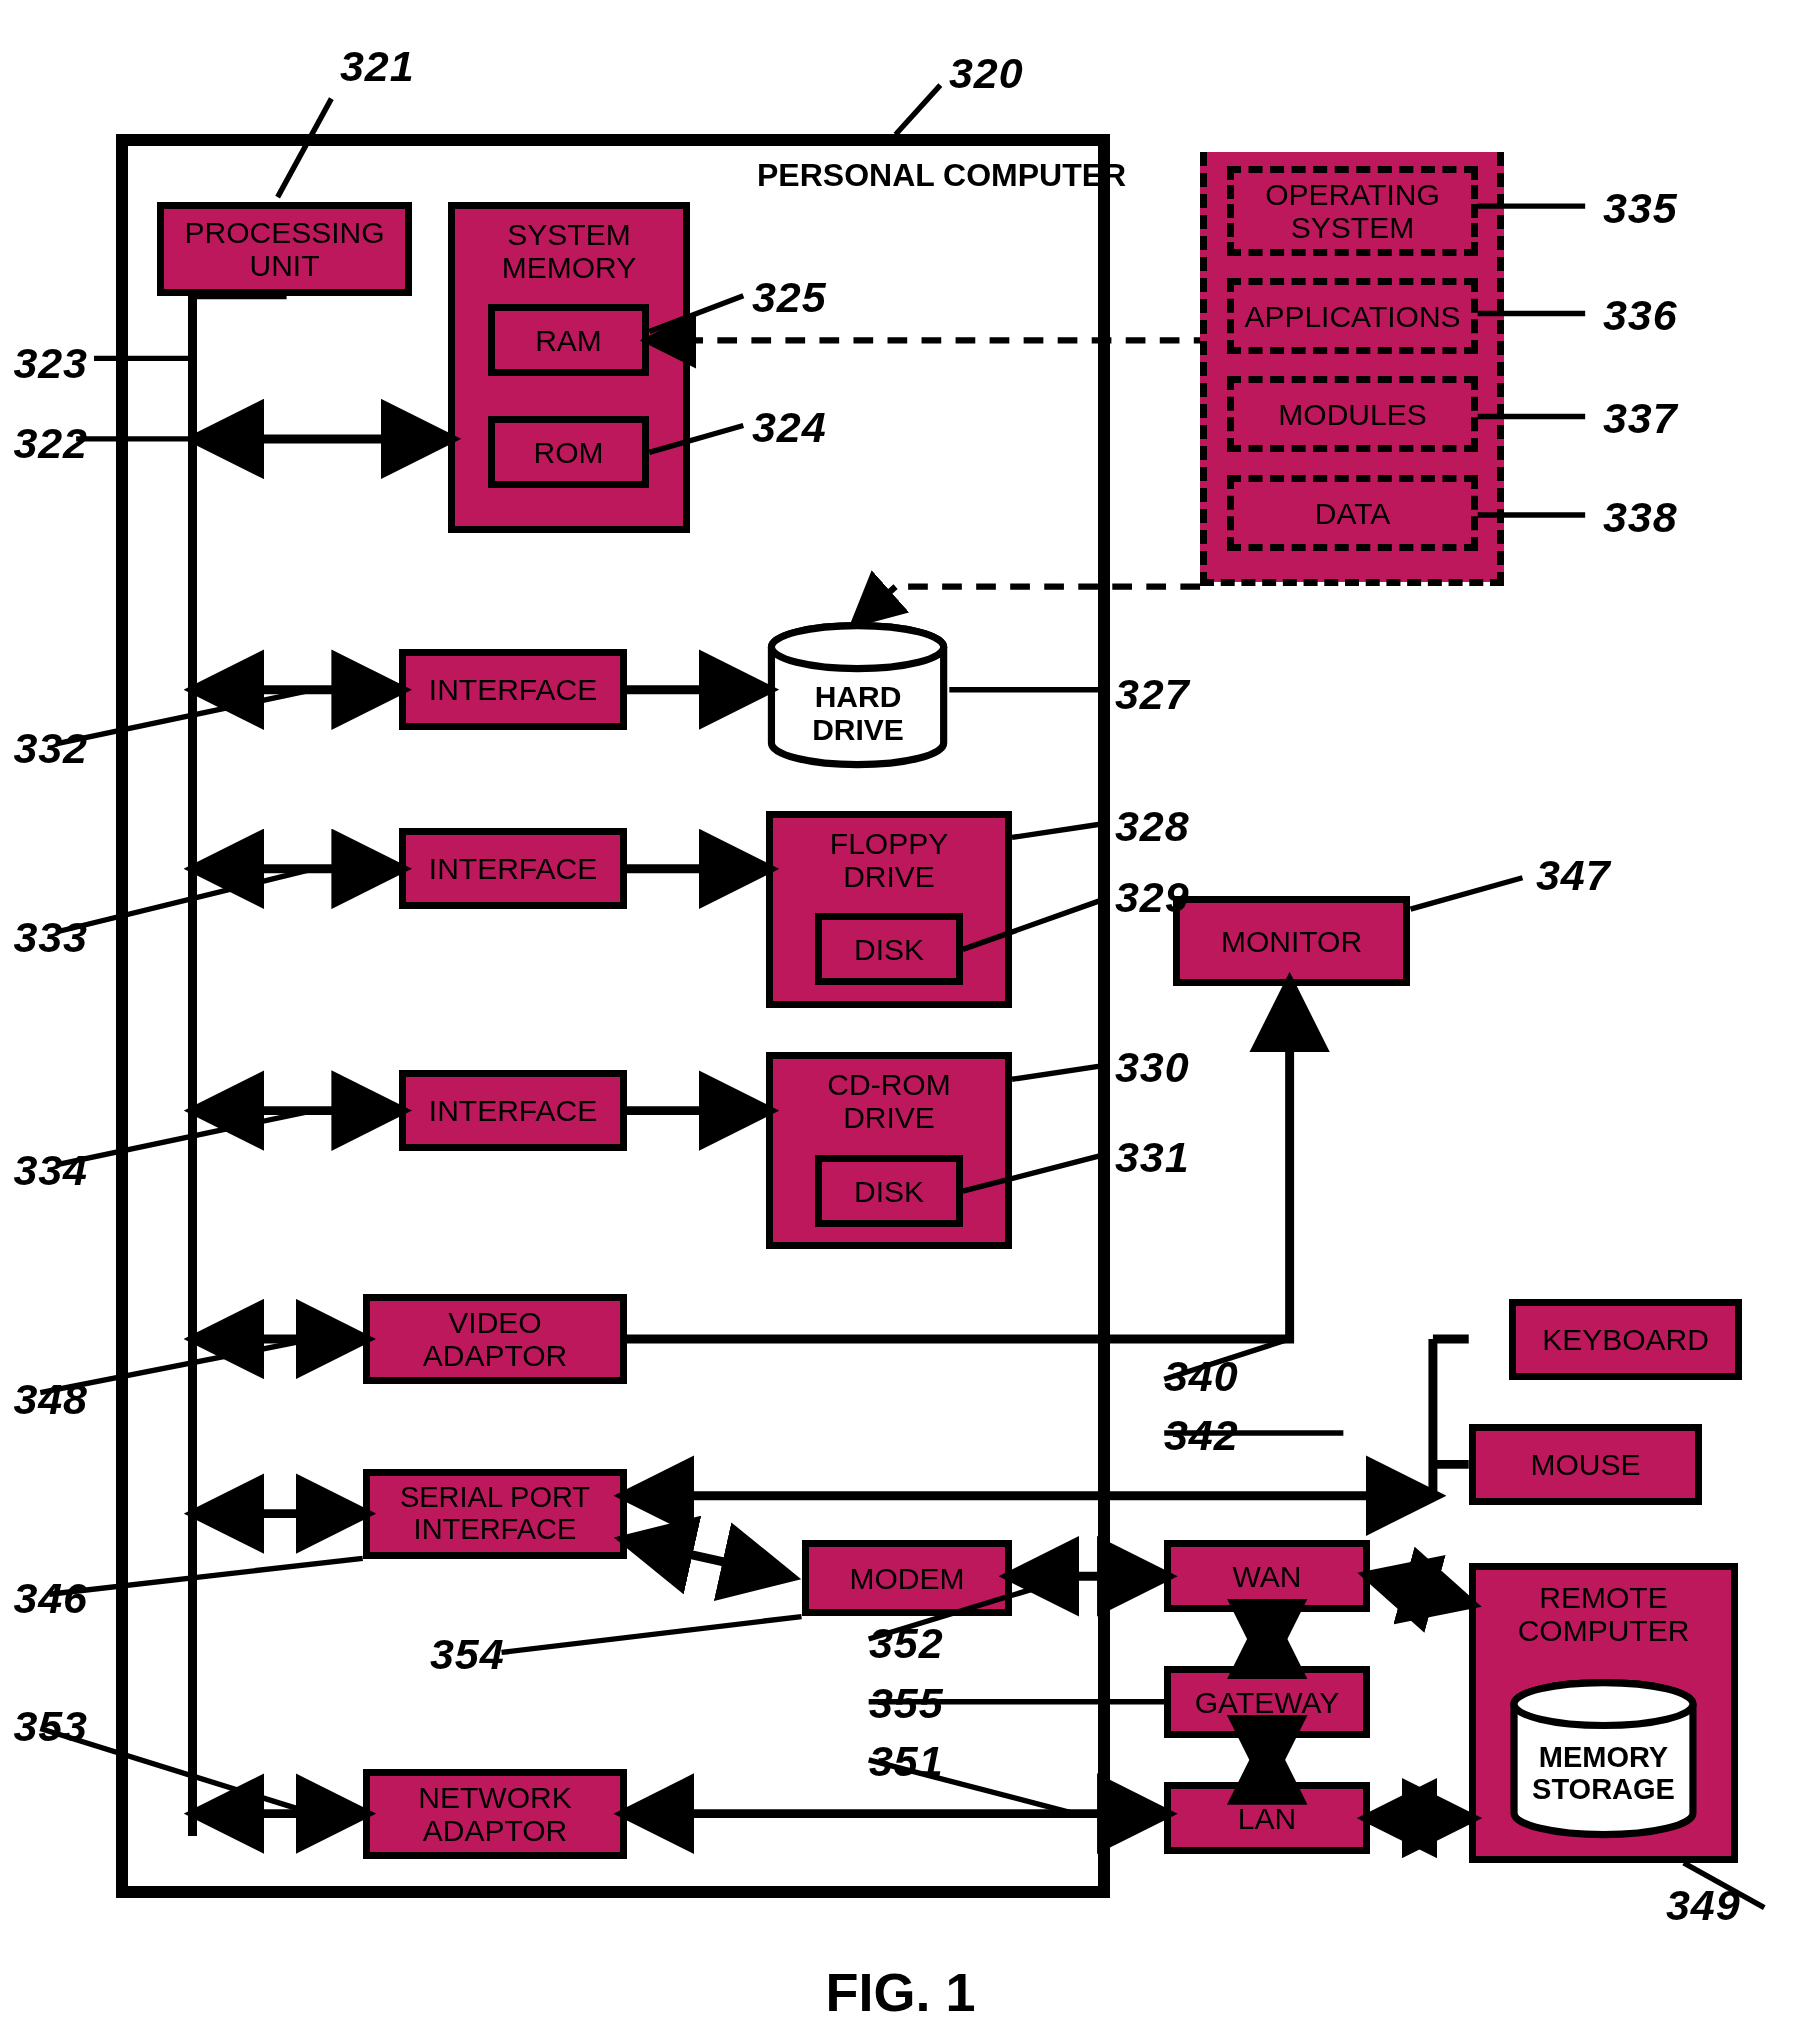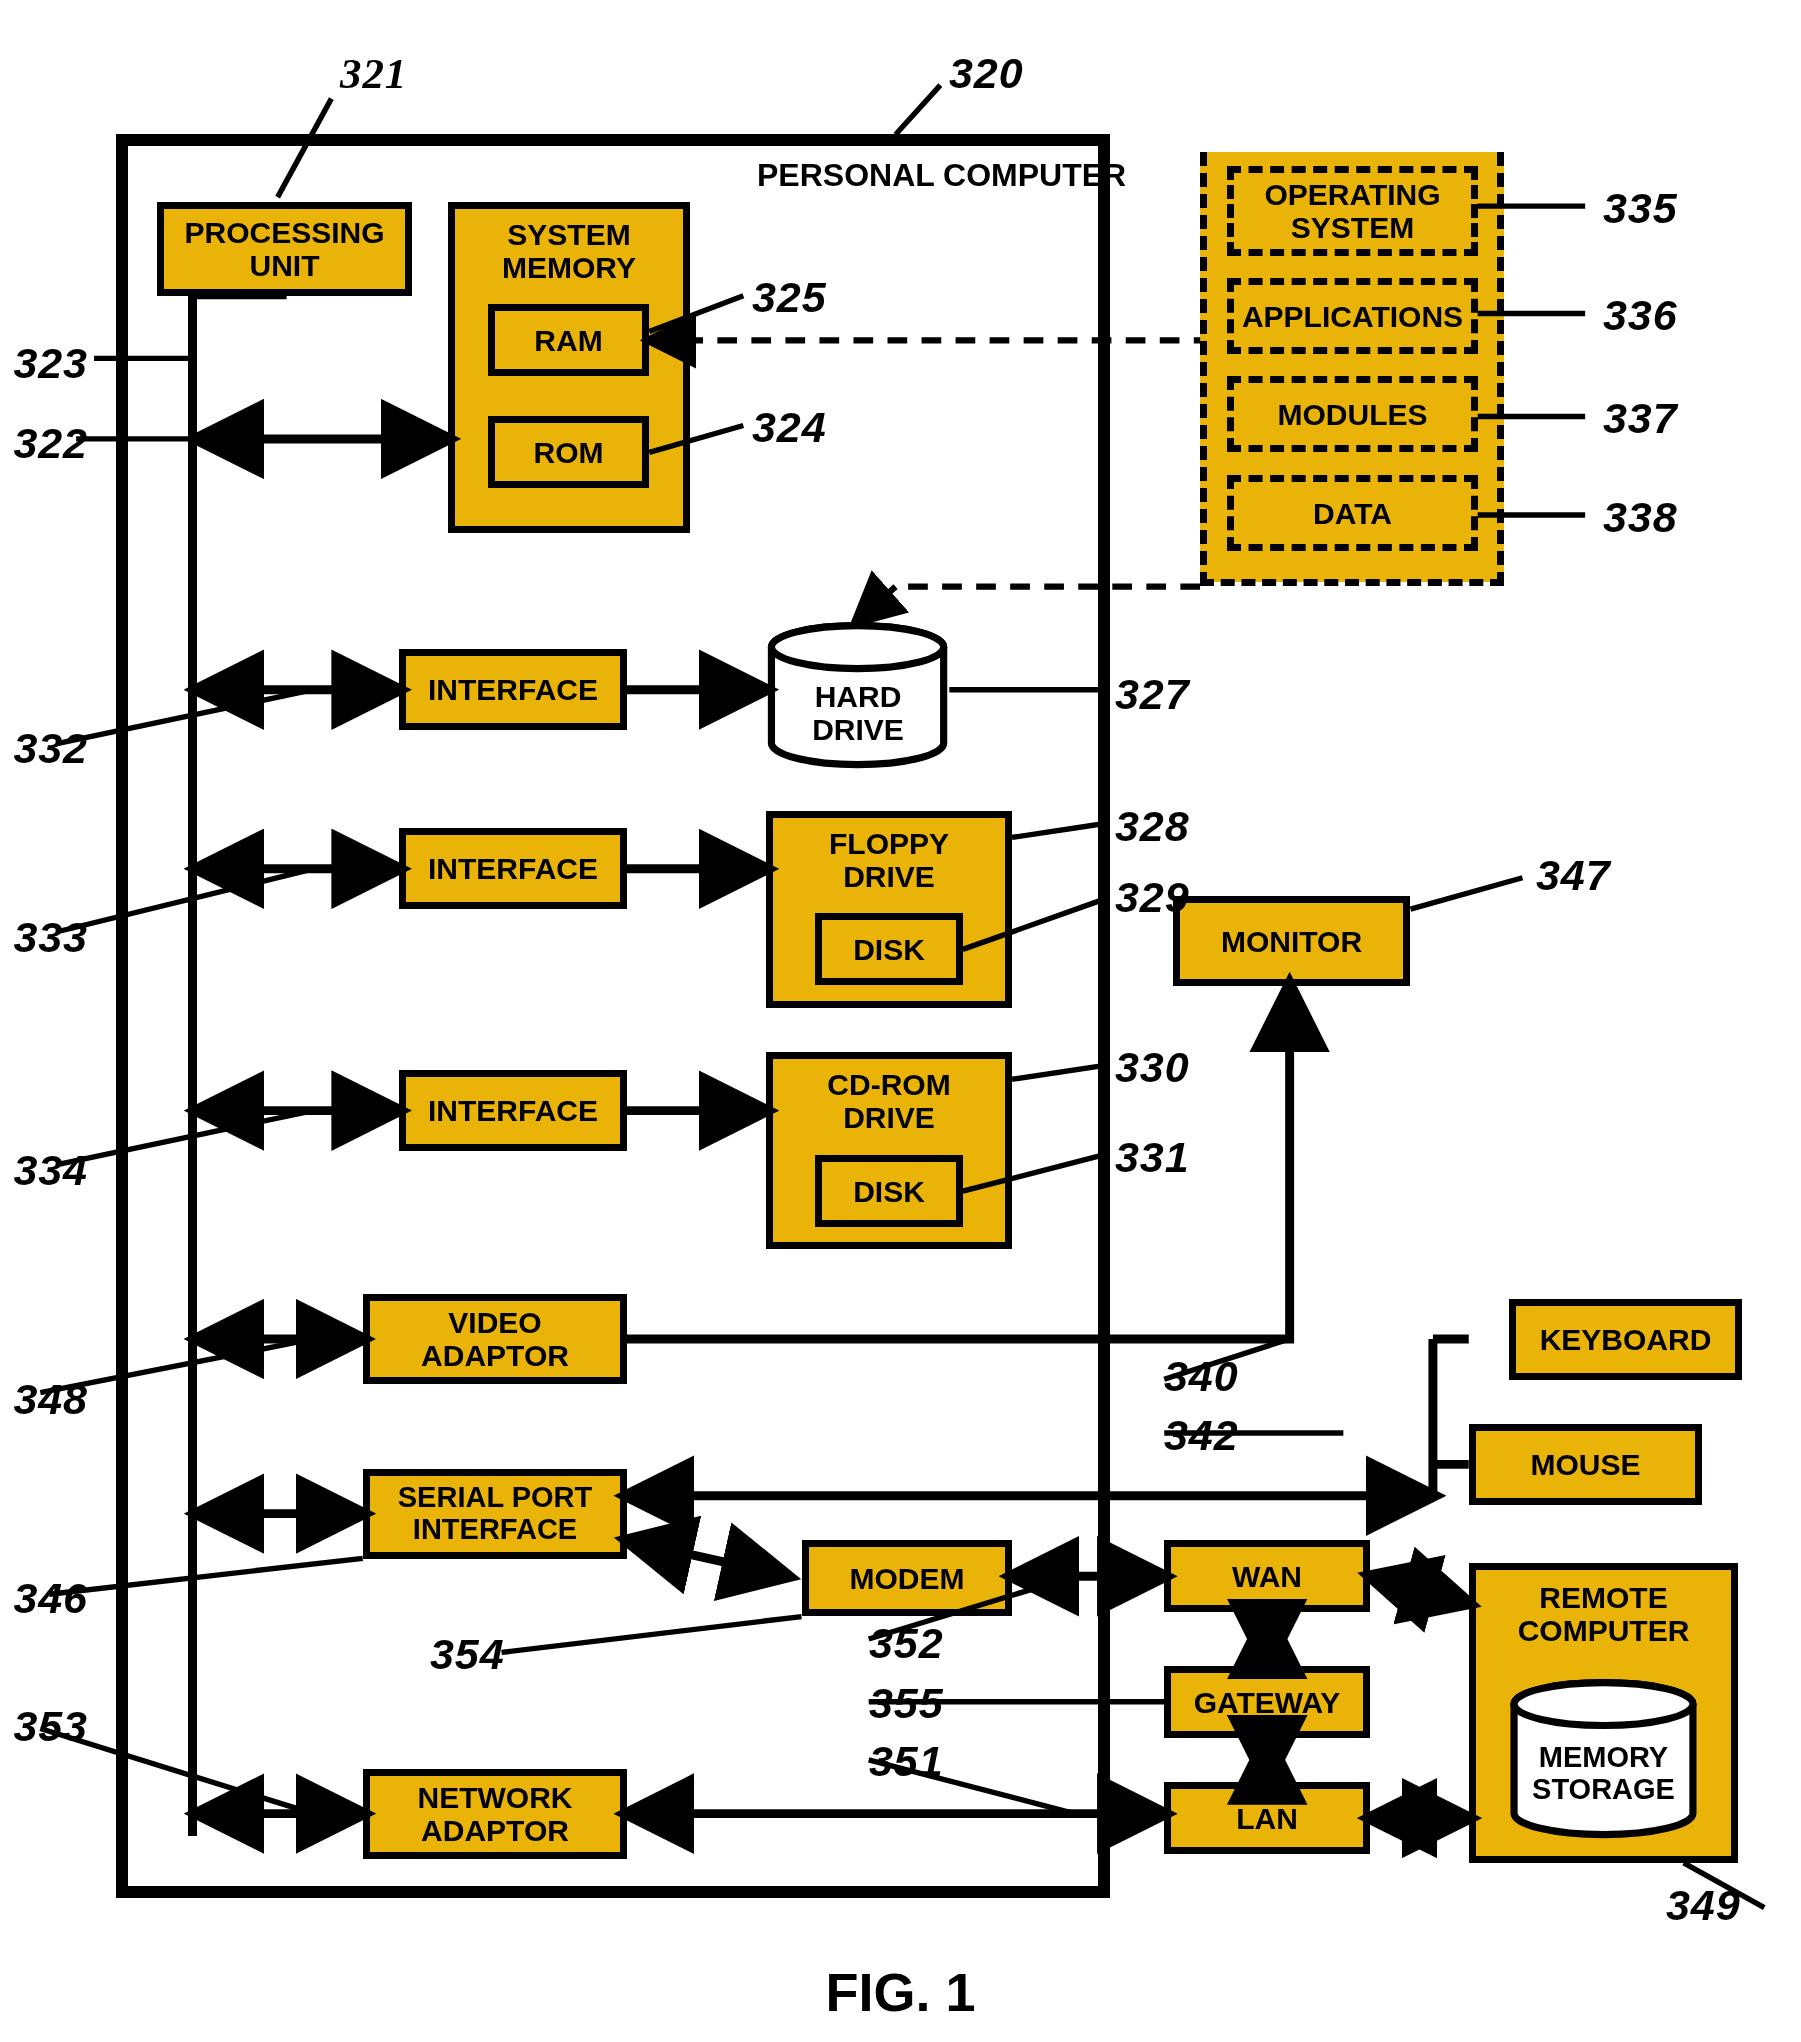--- a/index.html
+++ b/index.html
@@ -11,26 +11,26 @@
   .stage {
     position: relative;
     width: 1801px;
     height: 2043px;
     background: #fff;
     margin: 0 auto;
   }
   .box {
     position: absolute;
     border: 7.2px solid #000;
-    background: #eab308;
+    background: #be185d;
     display: flex;
     align-items: center;
     justify-content: center;
     text-align: center;
-    font-weight: 700;
+    font-weight: 400;
     font-size: 30px;
     line-height: 1.1;
     box-sizing: border-box;
     padding: 5.4px;
   }
   .dashed {
     border-style: dashed;
     border-width: 7.2px;
   }
   .lbl {
@@ -260,21 +260,21 @@
 
     <polyline points="1200,1760 970,1830" fill="none" stroke="#000" stroke-width="6"></polyline>
 
     <polyline points="1300,1900 970,1900" fill="none" stroke="#000" stroke-width="6"></polyline>
 
     <polyline points="1200,2025 970,1965" fill="none" stroke="#000" stroke-width="6"></polyline>
 
     <polyline points="1880,2080 1970,2130" fill="none" stroke="#000" stroke-width="6"></polyline>
   </svg>
 
-  <span class="lbl" style="left:340px; top:49px;font-family:Liberation Serif, serif;">321</span>
+  <span class="lbl" style="left:340px; top:42px;">321</span>
   <span class="lbl" style="left:949px; top:49px;">320</span>
   <span class="lbl" style="left:13.4px; top:339px;">323</span>
   <span class="lbl" style="left:13.4px; top:419px;">322</span>
   <span class="lbl" style="left:752px; top:273px;">325</span>
   <span class="lbl" style="left:752px; top:403px;">324</span>
   <span class="lbl" style="left:13.4px; top:724px;">332</span>
   <span class="lbl" style="left:13.4px; top:913px;">333</span>
   <span class="lbl" style="left:13.4px; top:1146px;">334</span>
   <span class="lbl" style="left:13.4px; top:1375px;">348</span>
   <span class="lbl" style="left:13.4px; top:1574px;">346</span>

